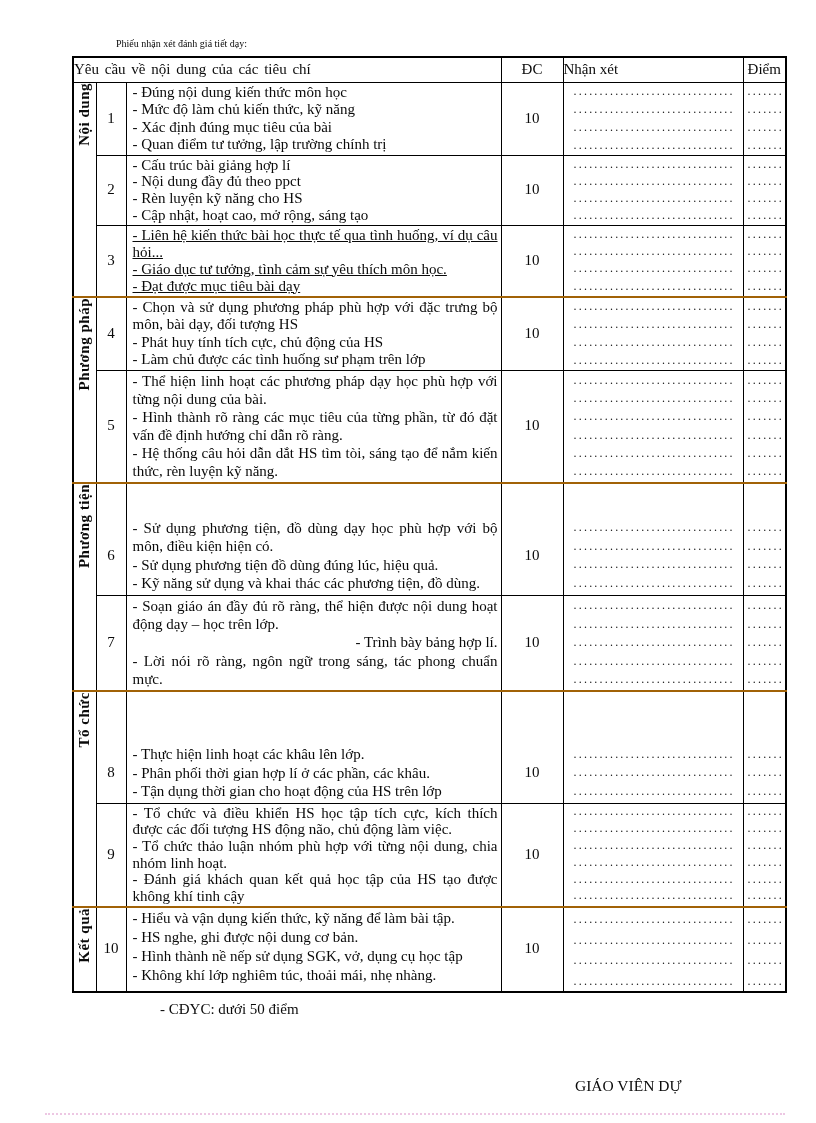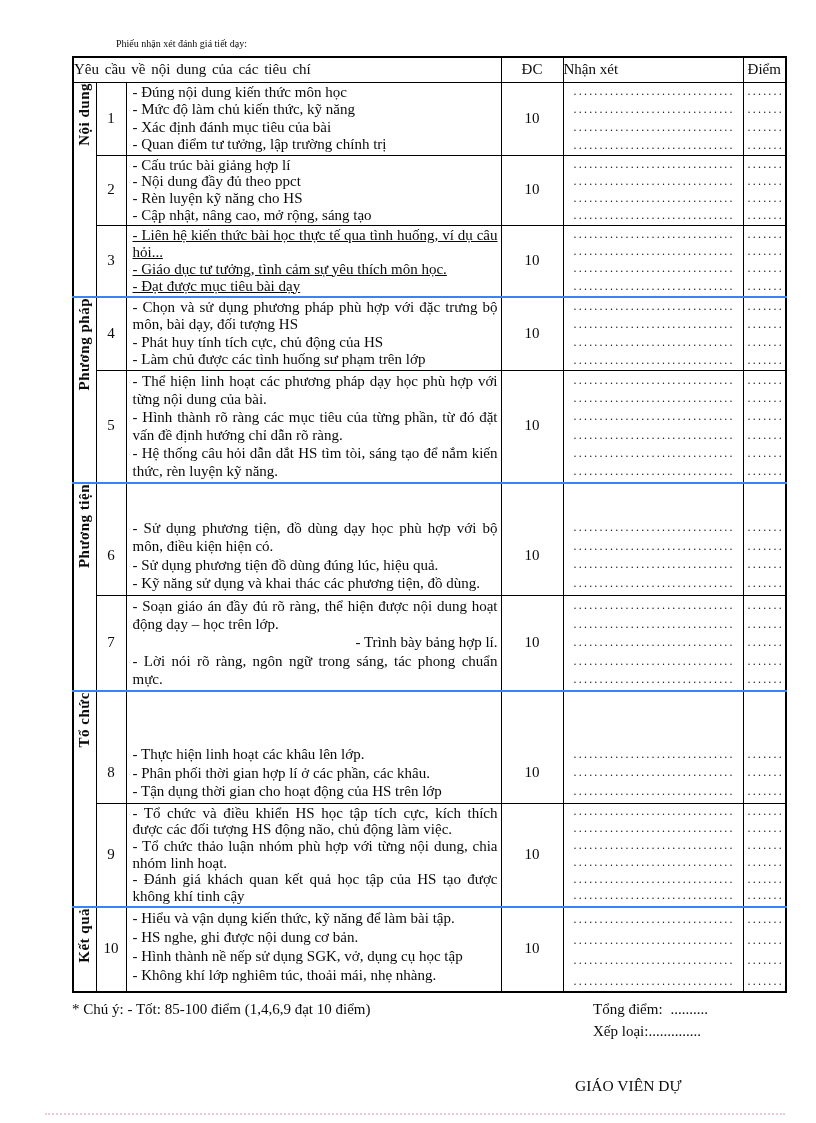--- a/index.html
+++ b/index.html
@@ -10,21 +10,21 @@
   table.eval{position:absolute;left:72px;top:56px;width:713px;border-collapse:collapse;
              table-layout:fixed;border:2px solid #000;}
   table.eval td{border:1px solid #000;padding:0;vertical-align:top;font-size:15px;overflow:hidden;}
   tr.head-row{height:25px;}
   tr.head-row td{vertical-align:middle;}
   td.h-crit{padding-left:6px;word-spacing:2px;}
   td.h-dc,td.h-score{text-align:center;}
   td.h-note{padding-left:8px;}
   td.h-dc,td.h-note,td.h-score{border-left:2px solid #000;}
 
-  tr.group-start > td{border-top:2px solid #3b82f6;}
+  tr.group-start > td{border-top:2px solid #a16207;}
   td.dc-cell,td.note-cell,td.score-cell{border-left:2px solid #000;}
 
   td.group-cell{vertical-align:middle;text-align:center;}
   .vlabel{writing-mode:vertical-rl;transform:rotate(180deg);font-weight:bold;font-size:15px;
           white-space:nowrap;margin:0 auto;letter-spacing:0.5px;}
 
   .cell-wrap{display:flex;align-items:center;justify-content:center;}
   .wrap-bottom{flex-direction:column;justify-content:flex-end;align-items:center;}
 
   .crit-wrap{padding:1px 3px 0 6px;display:flex;flex-direction:column;}
@@ -80,21 +80,21 @@
           </td>
           <td class="num-cell">
             <div class="cell-wrap" style="height: 71px;">
               <span>1</span>
             </div>
           </td>
           <td class="crit-cell">
             <div class="crit-wrap" style="height: 71px; line-height: 17.5px;">
               <div class="crit-item">- Đúng nội dung kiến thức môn học</div>
               <div class="crit-item">- Mức độ làm chủ kiến thức, kỹ năng</div>
-              <div class="crit-item">- Xác định đánh mục tiêu của bài</div>
+              <div class="crit-item">- Xác định đúng mục tiêu của bài</div>
               <div class="crit-item">- Quan điểm tư tưởng, lập trường chính trị</div>
             </div>
           </td>
           <td class="dc-cell">
             <div class="cell-wrap" style="height: 71px;">
               <span>10</span>
             </div>
           </td>
           <td class="note-cell">
             <div class="stack stack-top" style="height: 71px;">
@@ -133,21 +133,21 @@
           <td class="num-cell">
             <div class="cell-wrap" style="height: 68px;">
               <span>2</span>
             </div>
           </td>
           <td class="crit-cell">
             <div class="crit-wrap" style="height: 68px; line-height: 16.75px;">
               <div class="crit-item">- Cấu trúc bài giảng hợp lí</div>
               <div class="crit-item">- Nội dung đầy đủ theo ppct</div>
               <div class="crit-item">- Rèn luyện kỹ năng cho HS</div>
-              <div class="crit-item">- Cập nhật, nâng cao, mở rộng, sáng tạo</div>
+              <div class="crit-item">- Cập nhật, hoạt cao, mở rộng, sáng tạo</div>
             </div>
           </td>
           <td class="dc-cell">
             <div class="cell-wrap" style="height: 68px;">
               <span>10</span>
             </div>
           </td>
           <td class="note-cell">
             <div class="stack stack-top" style="height: 68px;">
               <div class="dotline">
@@ -623,31 +623,20 @@
               <div class="dotline">
                 <span class="dots">....................</span>
               </div>
             </div>
           </td>
         </tr>
       </tbody>
   </table>
 
   <div id="grading-notes">
-    <div>
-      <span>* Chú ý:</span>
-      <span>- Tốt: 85-100 điểm (1,4,6,9 đạt 10 điểm)</span>
-    </div>
+    <div class="note-indent">- CĐYC: dưới 50 điểm</div>
   </div>
 
-  <div id="totals">
-    <div>
-      <span>Tổng điểm:</span><span class="val">..........</span>
-    </div>
-    <div>
-      <span>Xếp loại:</span><span>..............</span>
-    </div>
-  </div>
 
   <div id="sign-right">GIÁO VIÊN DỰ</div>
 
   <div id="page-edge-dots" style="border-top-color: rgb(237, 199, 227);"></div>
 </div>
 
 </body></html>

